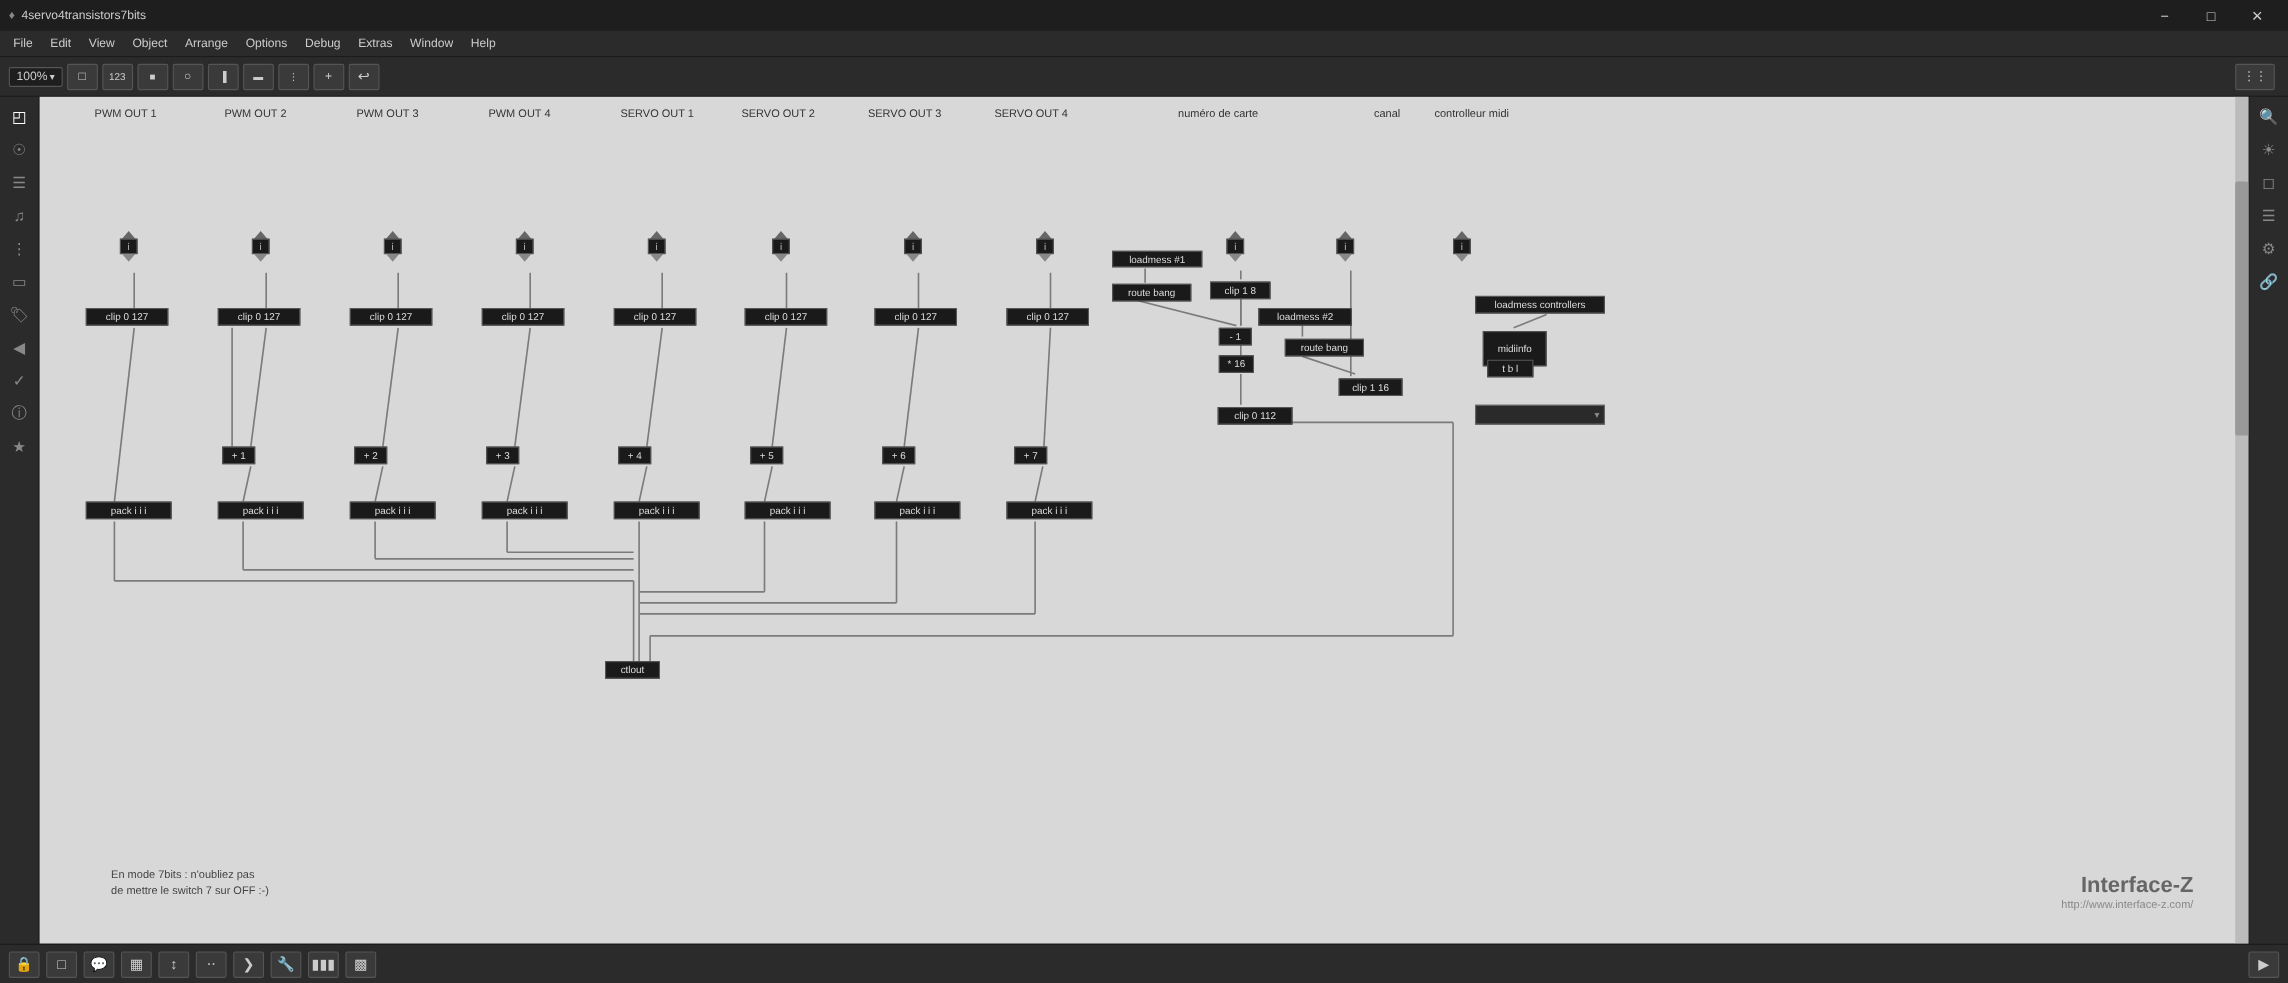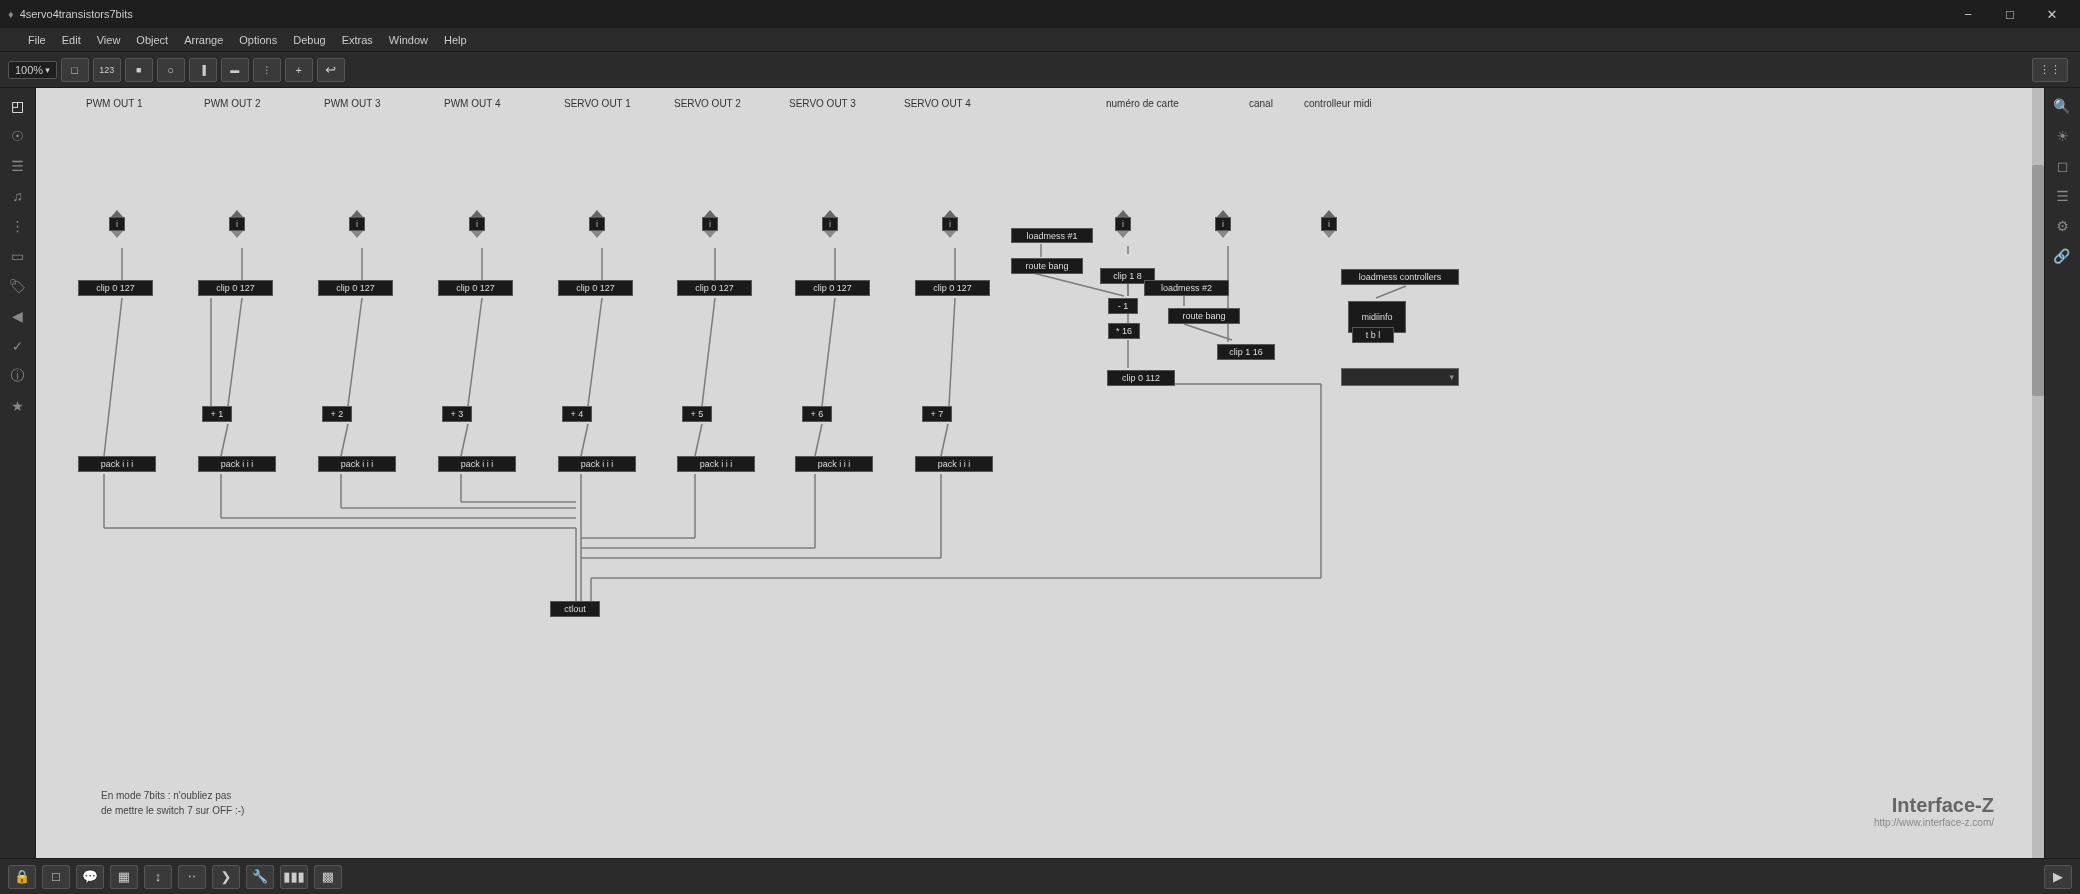--- a/index.html
+++ b/index.html
@@ -31,21 +31,21 @@
       background: transparent; border: none; color: #ccc;
       font-size: 13px; cursor: pointer; display: flex; align-items: center; justify-content: center;
     }
 
     
     #menubar {
       height: 24px;
       background: #2b2b2b;
       display: flex;
       align-items: center;
-      padding: 0 20px;
+      padding: 0 4px;
       border-bottom: 1px solid #1a1a1a;
     }
     .menu-item {
       padding: 2px 8px;
       font-size: 11px;
       color: #ccc;
       cursor: pointer;
       border-radius: 2px;
     }
 
@@ -382,21 +382,21 @@
   </svg>
 
   <div class="col-label" style="left:50px;">PWM OUT 1</div>
   <div class="col-label" style="left:168px;">PWM OUT 2</div>
   <div class="col-label" style="left:288px;">PWM OUT 3</div>
   <div class="col-label" style="left:408px;">PWM OUT 4</div>
   <div class="col-label" style="left:528px;">SERVO OUT 1</div>
   <div class="col-label" style="left:638px;">SERVO OUT 2</div>
   <div class="col-label" style="left:753px;">SERVO OUT 3</div>
   <div class="col-label" style="left:868px;">SERVO OUT 4</div>
-  <div class="col-label" style="left:1035px;margin-left:35px;">numéro de carte</div>
+  <div class="col-label" style="left:1035px;">numéro de carte</div>
   <div class="col-label" style="left:1213px;">canal</div>
   <div class="col-label" style="left:1268px;">controlleur midi</div>
 
   <div class="inlet-block" style="left:73px;top:122px;">
     <div class="arrow-up"></div>
     <div class="inlet-label">i</div>
     <div class="arrow-down"></div>
   </div>
   <div class="inlet-block" style="left:193px;top:122px;">
     <div class="arrow-up"></div>
@@ -451,21 +451,21 @@
 
   <div class="node dark" style="left:42px;top:192px;width:75px;height:16px;font-size:9px;">clip 0 127</div>
   <div class="node dark" style="left:162px;top:192px;width:75px;height:16px;font-size:9px;">clip 0 127</div>
   <div class="node dark" style="left:282px;top:192px;width:75px;height:16px;font-size:9px;">clip 0 127</div>
   <div class="node dark" style="left:402px;top:192px;width:75px;height:16px;font-size:9px;">clip 0 127</div>
   <div class="node dark" style="left:522px;top:192px;width:75px;height:16px;font-size:9px;">clip 0 127</div>
   <div class="node dark" style="left:641px;top:192px;width:75px;height:16px;font-size:9px;">clip 0 127</div>
   <div class="node dark" style="left:759px;top:192px;width:75px;height:16px;font-size:9px;">clip 0 127</div>
   <div class="node dark" style="left:879px;top:192px;width:75px;height:16px;font-size:9px;">clip 0 127</div>
 
-  <div class="node dark" style="left:1064px;top:180px;width:55px;height:16px;font-size:9px;">clip 1 8</div>
+  <div class="node dark" style="left:1064px;top:168px;width:55px;height:16px;font-size:9px;">clip 1 8</div>
 
   <div class="node dark" style="left:1181px;top:256px;width:58px;height:16px;font-size:9px;">clip 1 16</div>
 
   <div class="node dark" style="left:1071px;top:282px;width:68px;height:16px;font-size:9px;">clip 0 112</div>
 
   <div class="node dark" style="left:975px;top:140px;width:82px;height:15px;font-size:9px;">loadmess #1</div>
 
   <div class="node dark" style="left:975px;top:170px;width:72px;height:16px;font-size:9px;">route bang</div>
 
   <div class="node dark" style="left:1072px;top:210px;width:30px;height:16px;font-size:9px;">- 1</div>

